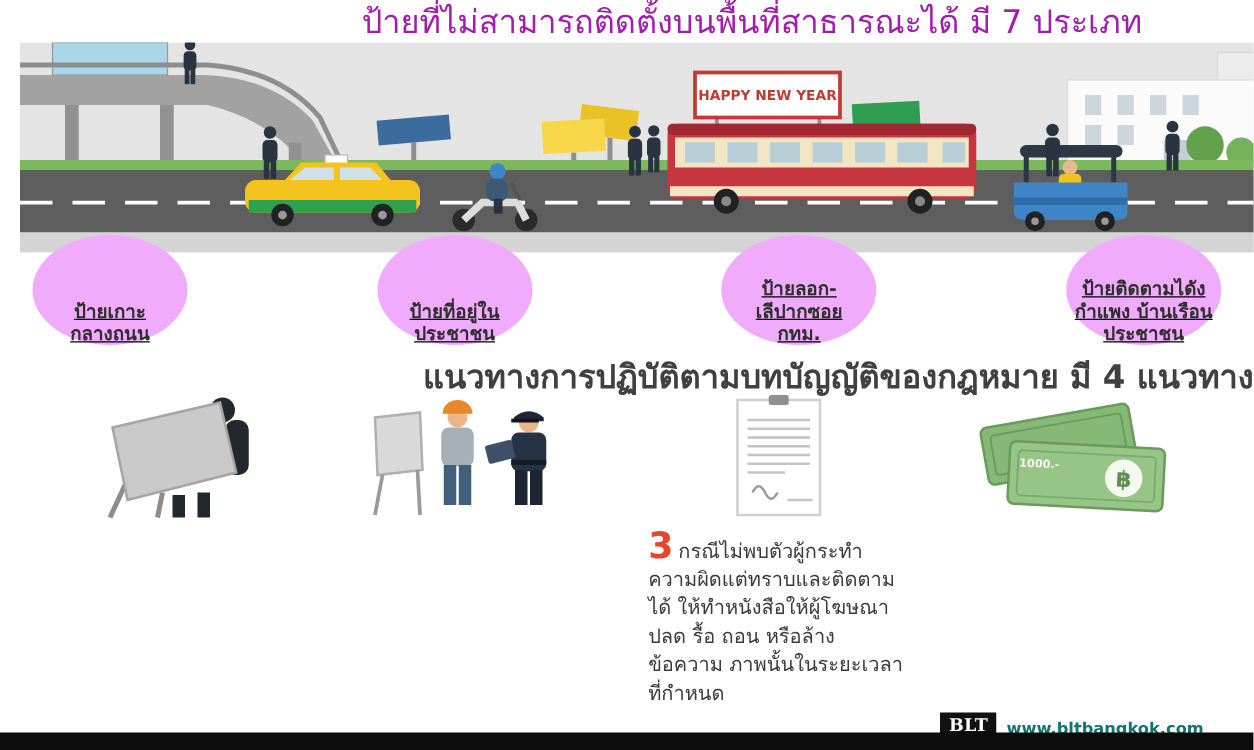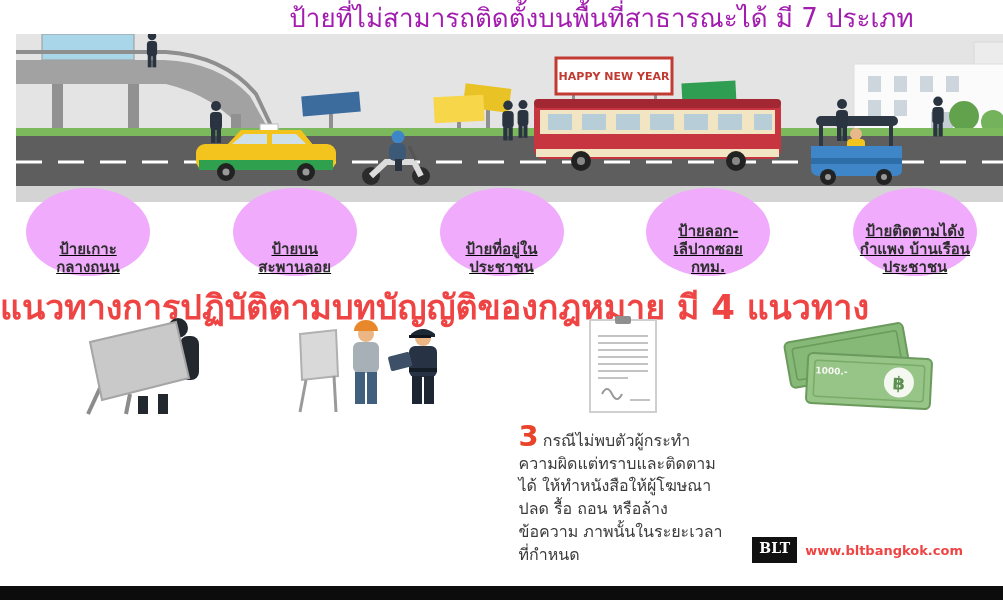--- a/index.html
+++ b/index.html
@@ -23,49 +23,49 @@
     background:#f0abfc;
     display:flex; align-items:flex-end; justify-content:center; text-align:center;text-decoration:underline;
   }
   .circle span{
     font-size:15px; font-weight:bold; line-height:1.2; color:#2e2e2e;
     white-space:pre-line;
   }
 
   .section-title{
     position:absolute; top:280px; left:0; width:100%;
-    text-align:left; font-size:34px; font-weight:bold; color:#ef4444;
+    text-align:right; font-size:26px; font-weight:bold; color:#404040;
   }
 
   .guidelines{
     position:absolute; top:316px; left:46px; width:917px;
     display:flex; gap:28px;
   }
   .guideline{ flex:1; min-width:0; }
   .g-icon{
     height:100px; display:flex; align-items:flex-end; justify-content:center;
     margin-bottom:6px;
   }
   .g-text{ font-size:16px; line-height:1.42; color:#3b3b3b; }
   .g-num{
     font-size:29px; font-weight:bold; color:#e8442a;
     margin-right:4px; line-height:1;
   }
 
   .footer{
-    position:absolute; right:40px; bottom:37px;
+    position:absolute; right:40px; bottom:4px;
     display:flex; align-items:center; gap:8px;
   }
   .logo{
     background:#111; color:#fff;
     font-family:"DejaVu Serif","Liberation Serif",serif;
     font-size:14px; font-weight:bold; padding:4px 7px 6px; line-height:1;
     border-bottom:2px solid #111;
   }
-  .site{ font-size:13px; font-weight:bold; color:#ef4444; }
+  .site{ font-size:13px; font-weight:bold; color:#0f766e; }
 
   .bottom-bar{
     position:absolute; bottom:0; left:0; width:100%; height:14px; background:#0c0c0c;
   }
 </style>
 </head>
 <body>
 
 <div class="page">
 
@@ -202,24 +202,20 @@
         <use href="#ped" transform="translate(826,96)"></use>
         <use href="#ped" transform="translate(922,92) scale(0.95)"></use>
       </g>
     </svg>
   </div>
 
   <div class="circles">
     <div class="circle">
         <span>ป้ายเกาะ
 กลางถนน</span>
-      </div>
-    <div class="circle">
-        <span>ป้ายบน
-สะพานลอย</span>
       </div>
     <div class="circle">
         <span>ป้ายที่อยู่ใน
 ประชาชน</span>
       </div>
     <div class="circle">
         <span>ป้ายลอก-
 เลีปากซอย
 กทม.</span>
       </div>

